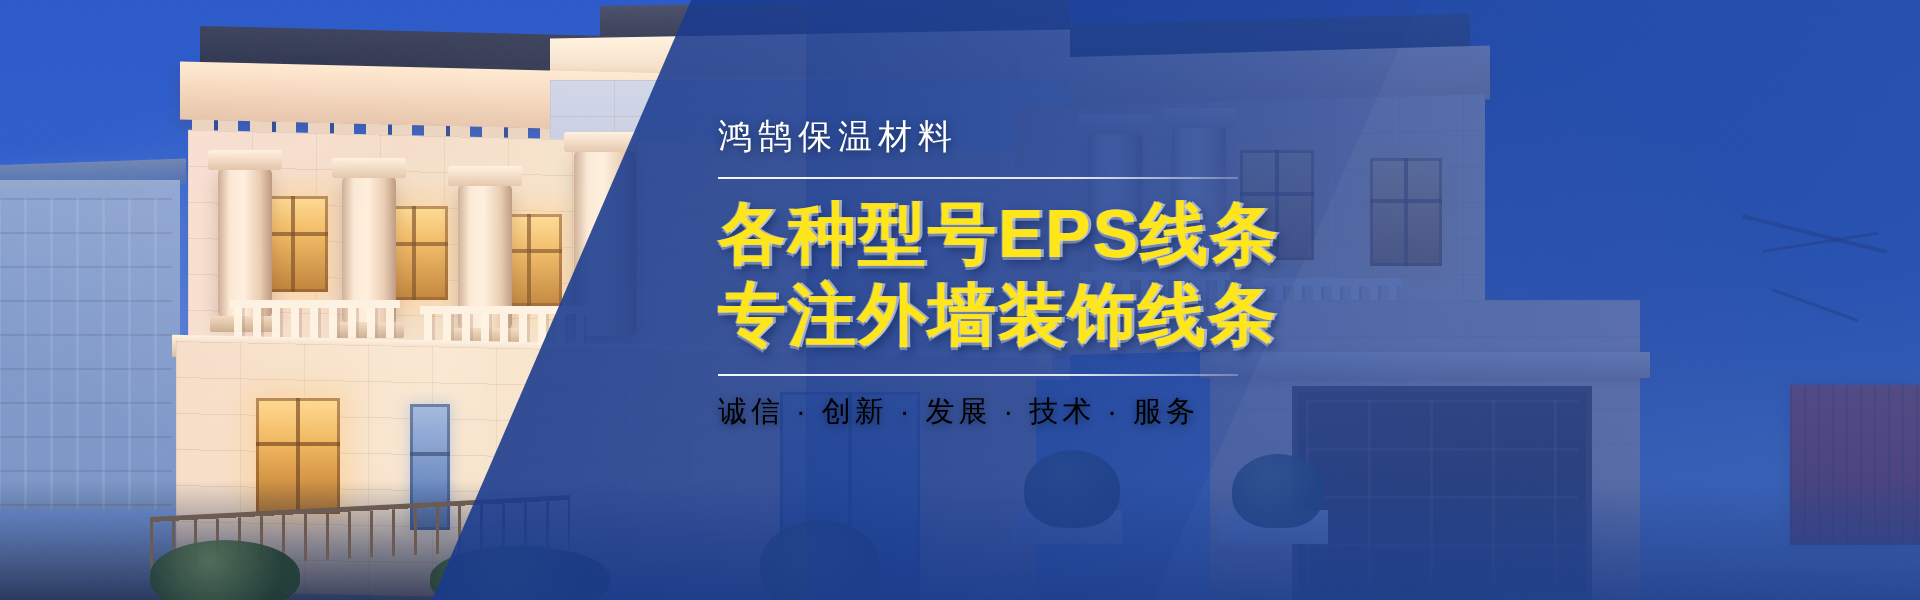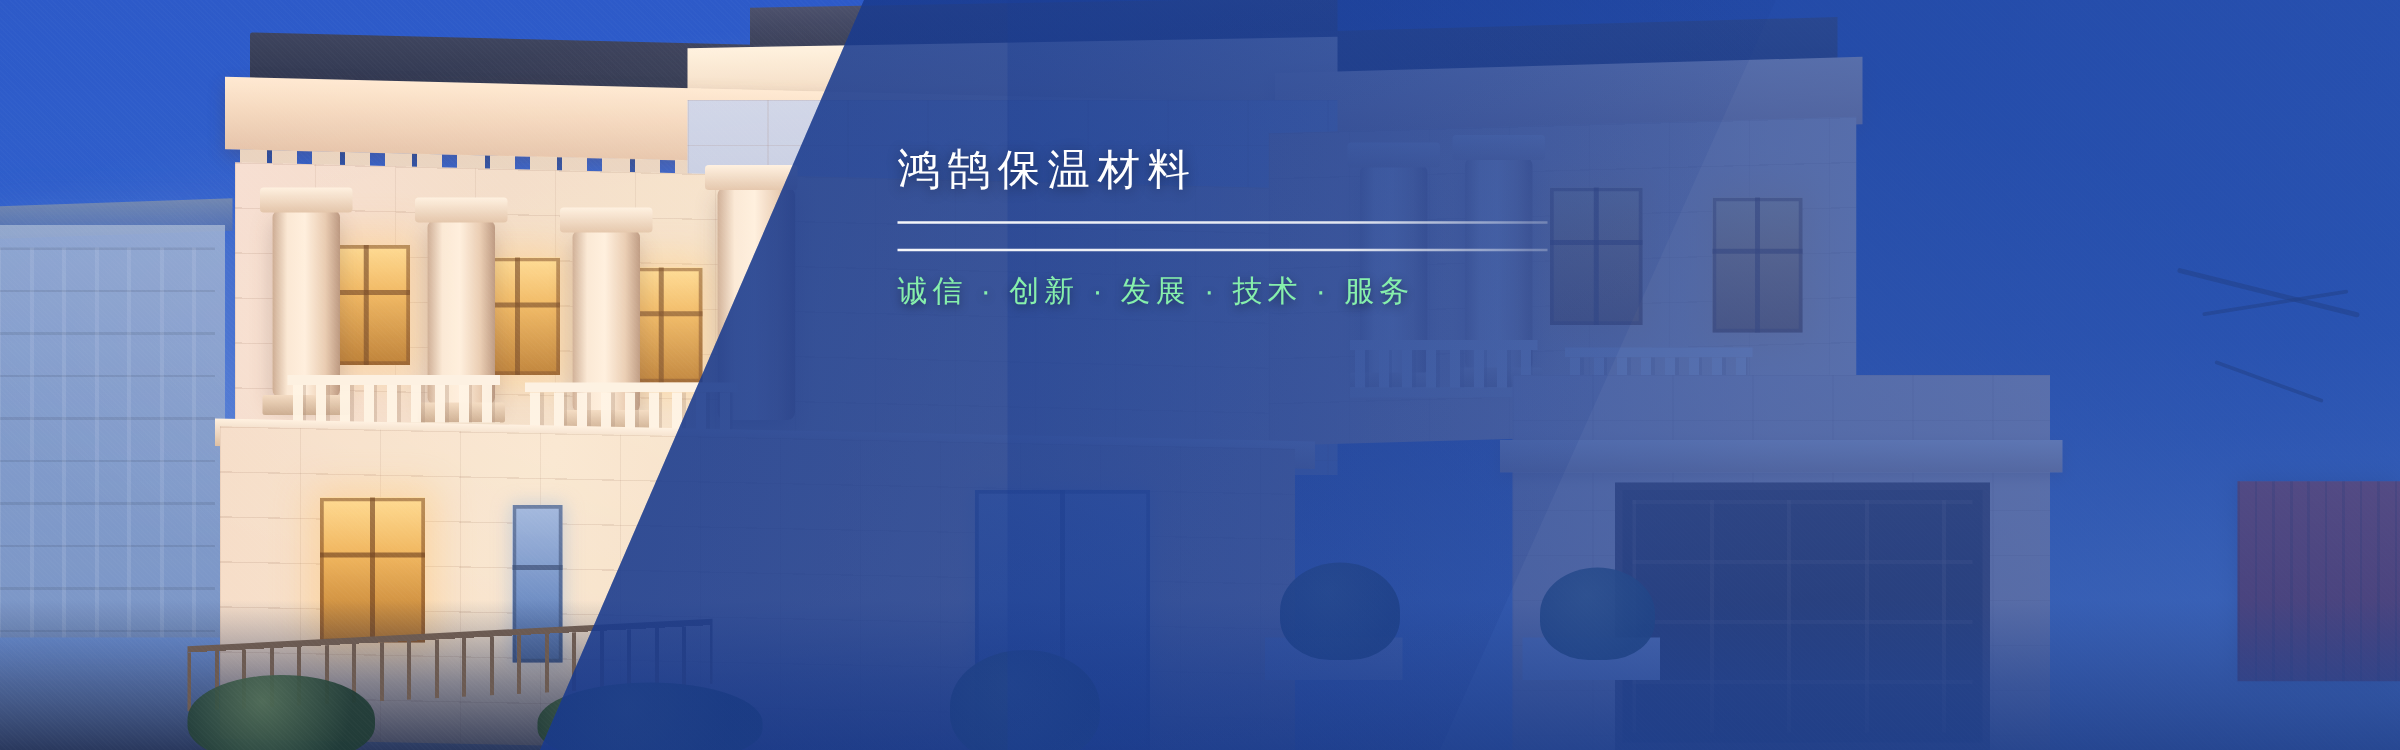--- a/index.html
+++ b/index.html
@@ -327,22 +327,22 @@
       -1px 0 0 rgba(255,255,255,.35),
        0 3px 0 rgba(255,255,255,.35),
        4px 5px 10px rgba(10,25,70,.55);
   }
   .headline .line2{ display:block; }
   .rule2{
     width:520px; height:2px; margin:20px 0 16px 0;
     background:linear-gradient(90deg, rgba(255,255,255,.95) 0%, rgba(255,255,255,.85) 70%, rgba(255,255,255,.25) 100%);
   }
   .tagline{
-    color:#86efac;
-    font-size:24px;
+    color:#000000;
+    font-size:29px;
     letter-spacing:4px;
     font-weight:400;
     white-space:nowrap;
     text-shadow:0 2px 8px rgba(0,0,0,.45);
   }
 </style>
 </head>
 <body>
 
 <div class="banner">
@@ -478,20 +478,22 @@
   <div class="overlay-panel-2"></div>
   <div class="overlay-edge-glow"></div>
 
   <div class="content">
 
     <div class="brand">鸿鹄保温材料</div>
 
     <div class="rule"></div>
 
     <div class="headline">
+      <span class="line1">各种型号EPS线条</span>
+      <span class="line2">专注外墙装饰线条</span>
     </div>
 
     <div class="rule2"></div>
 
     <div class="tagline">诚信 · 创新 · 发展 · 技术 · 服务</div>
   </div>
 
 </div>
 
 </body></html>

